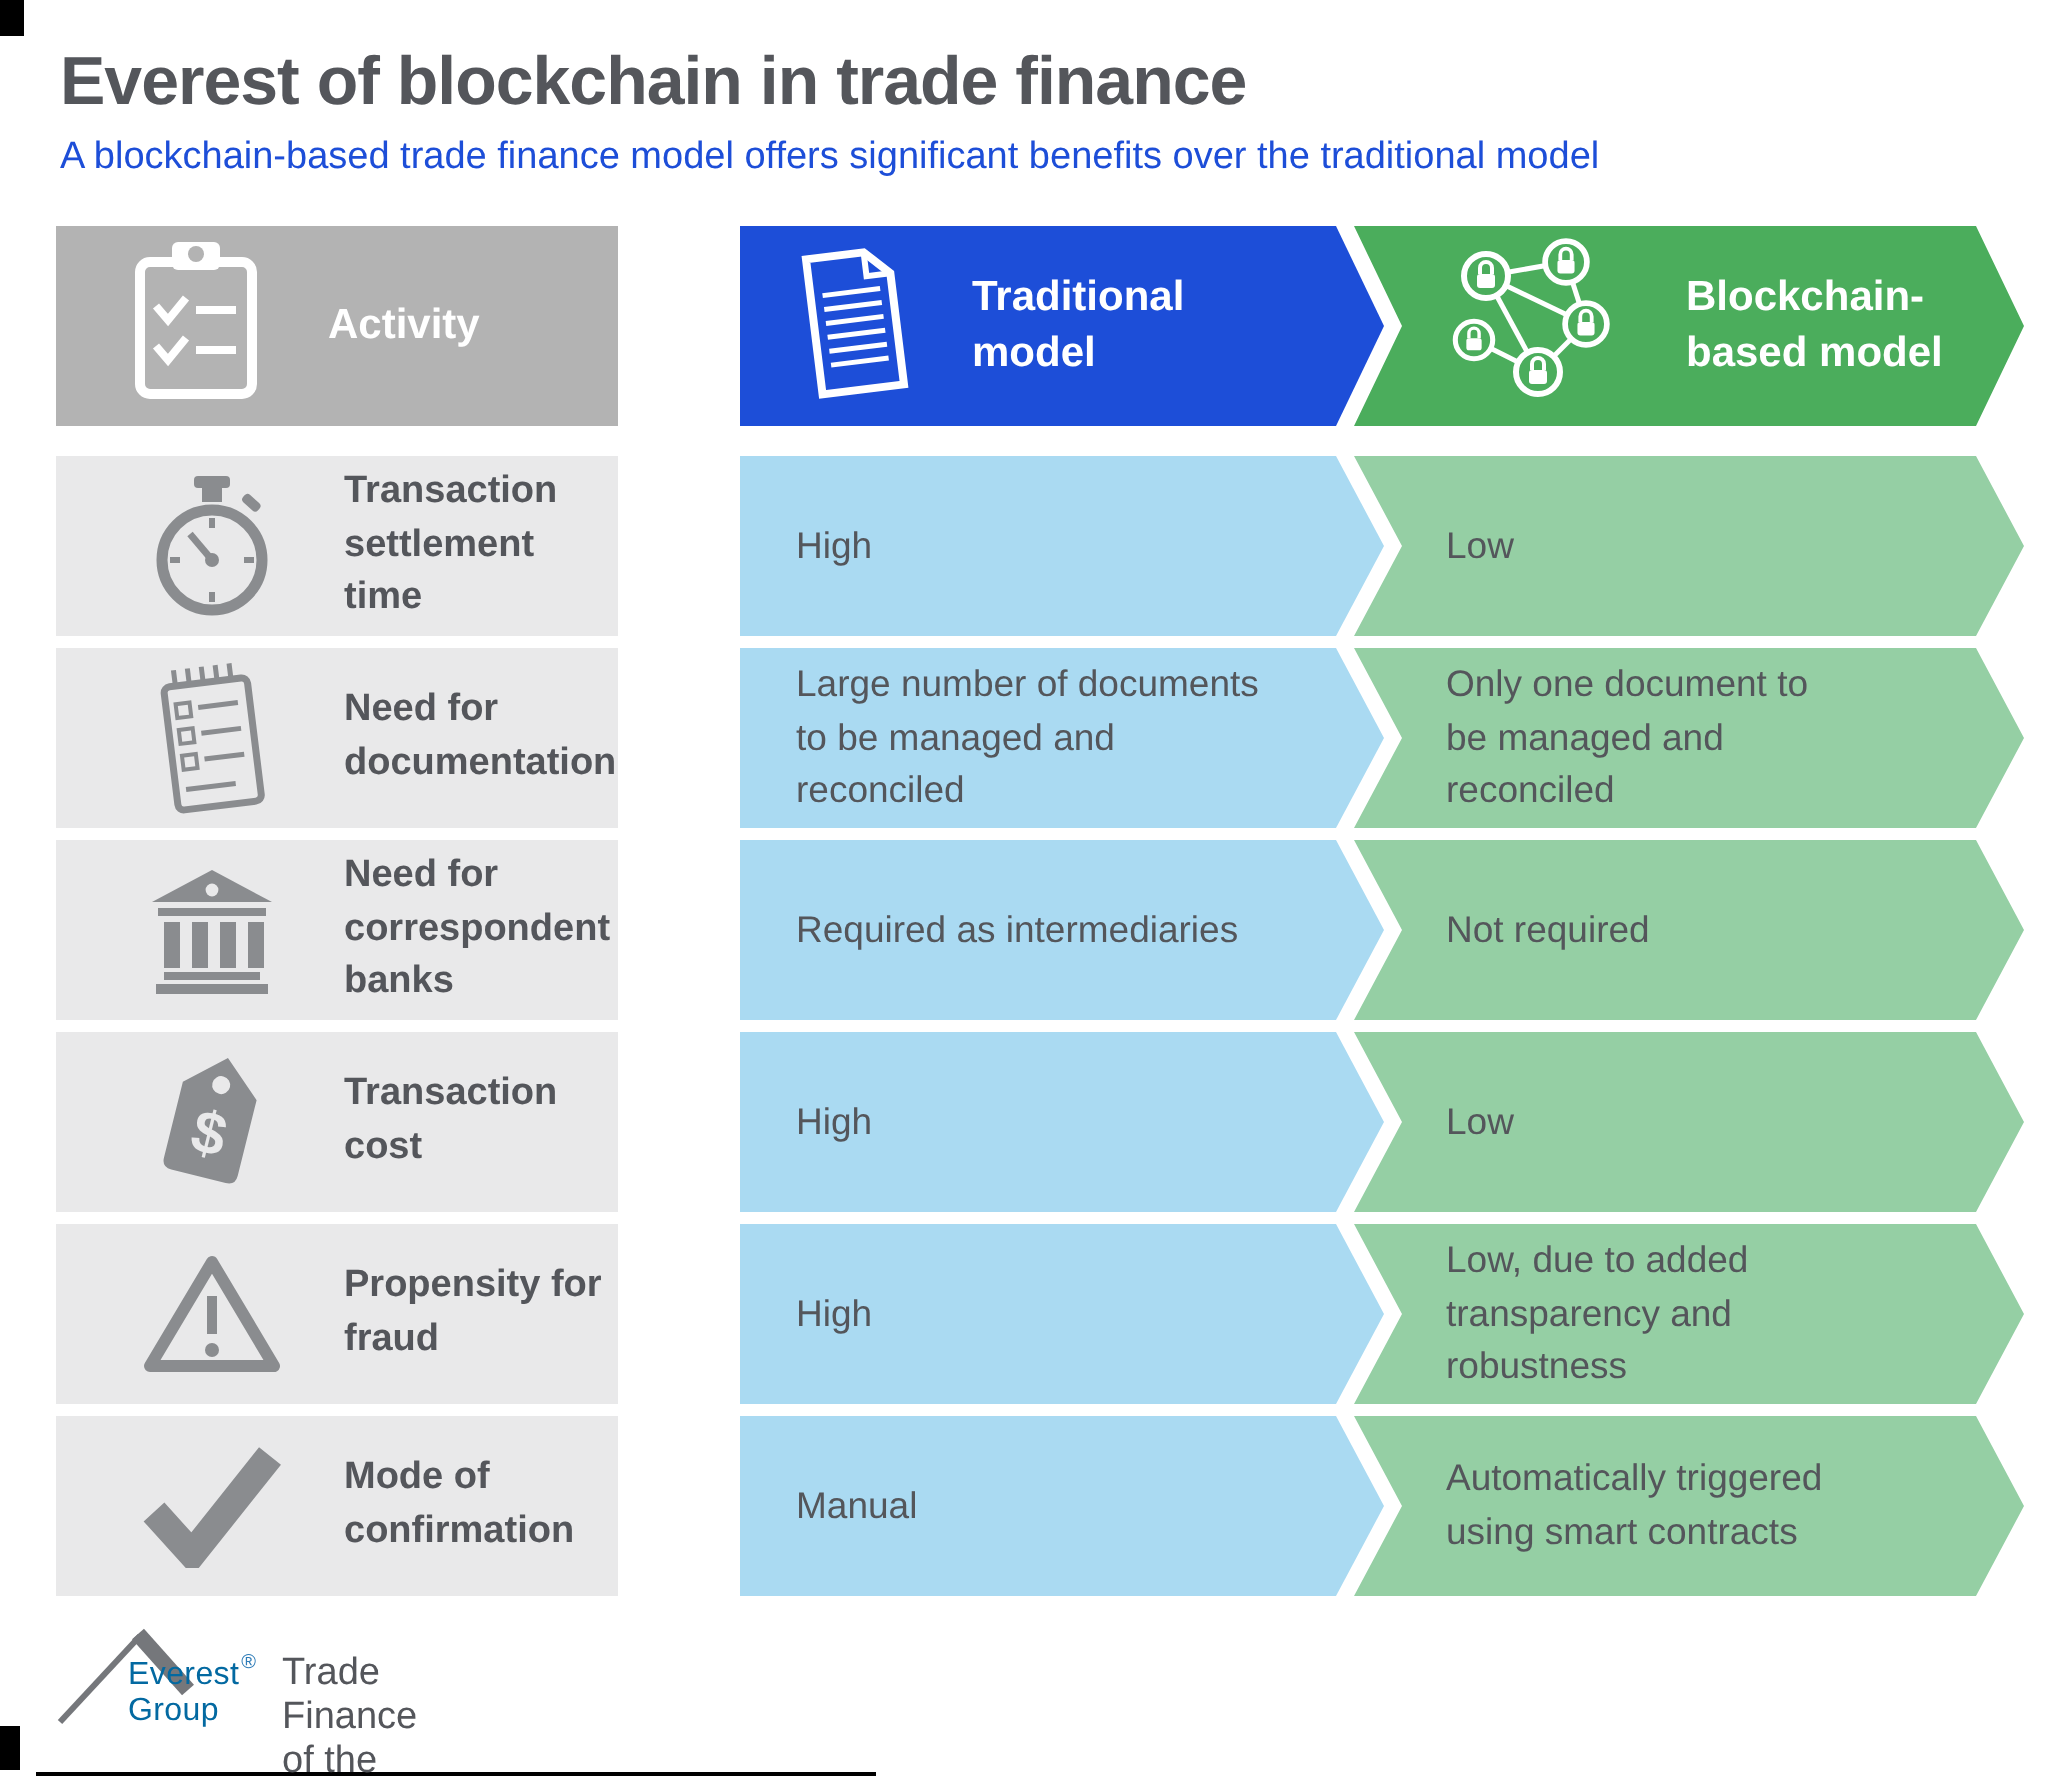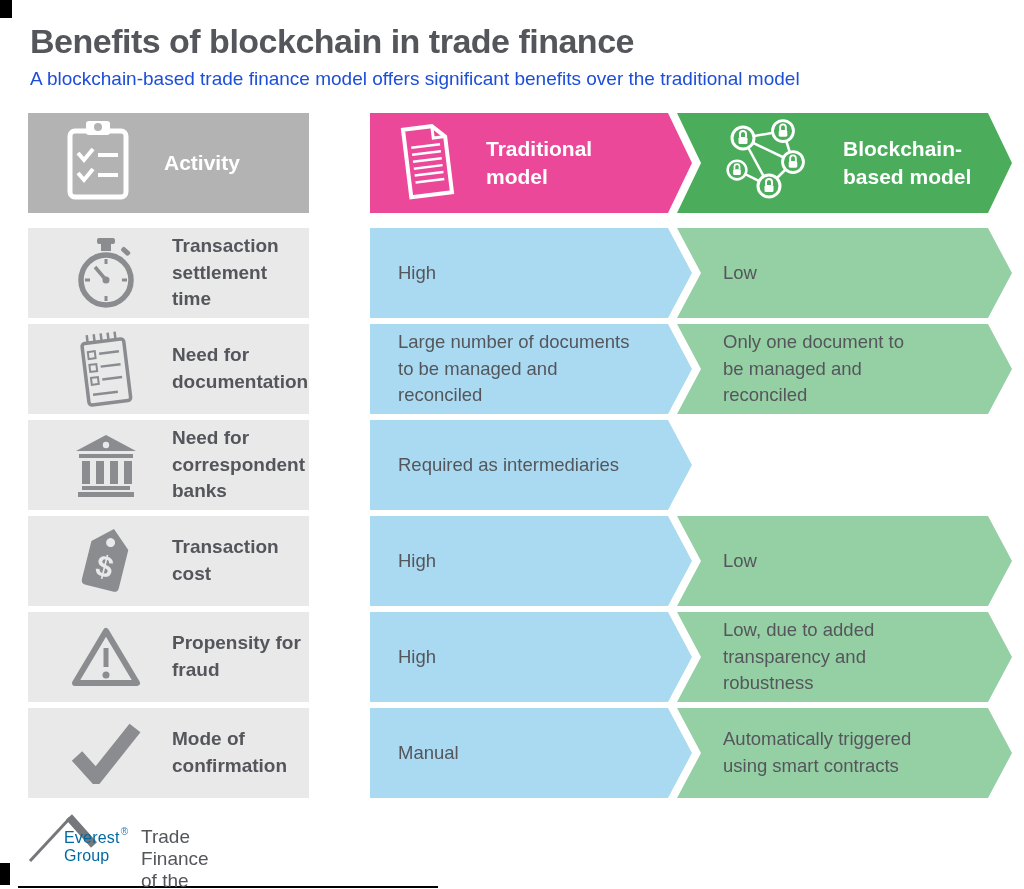--- a/index.html
+++ b/index.html
@@ -22,21 +22,21 @@
 
   .cell { position:absolute; display:flex; align-items:center; box-sizing:border-box;padding-left:12px; }
   .c-act   { left:28px;  width:281px; }
   .c-trad  { left:370px; width:322px; }
   .c-block { left:677px; width:335px; }
   .hdr  { top:113px; height:100px; }
   .tip-right  { clip-path: polygon(0 0, calc(100% - 24px) 0, 100% 50%, calc(100% - 24px) 100%, 0 100%); }
   .notch-left { clip-path: polygon(0 0, calc(100% - 24px) 0, 100% 50%, calc(100% - 24px) 100%, 0 100%, 24px 50%); }
 
   .hdr.c-act   { background:#B3B3B3; padding-left:32px; }
-  .hdr.c-trad  { background:#ec4899; padding-left:22px; }
+  .hdr.c-trad  { background:#1d4ed8; padding-left:22px; }
   .hdr.c-block { background:#4BAD5C; padding-left:28px; }
   .hdr-label {
     color:#ffffff; font-size:21px; font-weight:bold; line-height:1.35;
     white-space:pre-line; margin-left:24px;
   }
   .hdr.c-act .hdr-label { margin-left:28px; }
 
   .row-act   { background:#E9E9EA; }
   .row-trad  { background:#AADAF2; padding:0 26px 0 28px; }
   .row-block { background:#95CFA4; padding:0 36px 0 46px; }
@@ -56,21 +56,21 @@
   .tagline { font-size:19px; color:#54565B; margin-left:13px; }
 </style>
 </head>
 <body>
 
 <div class="page">
   <div class="art-tl"></div>
   <div class="art-bl"></div>
   <div class="art-bline"></div>
 
-  <div class="title">Benefits of blockchain in trade finance</div>
+  <div class="title">Everest of blockchain in trade finance</div>
   <div class="subtitle">A blockchain-based trade finance model offers significant benefits over the traditional model</div>
 
   <div class="cell hdr c-act">
     <span>
       <svg width="76" height="84" viewBox="0 0 76 84">
         <rect x="10" y="12" width="56" height="66" rx="5" fill="none" stroke="#fff" stroke-width="5"></rect>
         <rect x="26" y="2" width="24" height="14" rx="3" fill="#fff"></rect>
         <circle cx="38" cy="8" r="4" fill="#B3B3B3"></circle>
         <path d="M18 34 l6 7 l9 -11" stroke="#fff" stroke-width="4" fill="none"></path>
         <line x1="38" y1="36" x2="58" y2="36" stroke="#fff" stroke-width="4"></line>
@@ -203,20 +203,23 @@
         <rect x="4" y="59" width="56" height="5" fill="#8A8C8F"></rect>
       </svg>
     </span>
     <span class="act-label">Need for
 correspondent
 banks</span>
   </div>
   <div class="cell rh c-trad row-trad tip-right" style="top:420px">
     <span class="cell-text">Required as intermediaries</span>
   </div>
+  <div class="cell rh c-block row-block tip-right notch-left" style="top:420px">
+    <span class="cell-text">Not required</span>
+  </div>
 
   <div class="cell rh c-act row-act" style="top:516px">
     <span class="icon-box">
       <svg width="66" height="72" viewBox="0 0 66 72">
         <g transform="rotate(14 33 36)">
           <path d="M33 3 L52 20 L52 59 Q52 64 47 64 L19 64 Q14 64 14 59 L14 20 Z" fill="#8A8C8F"></path>
           <circle cx="33" cy="17" r="4.5" fill="#E9E9EA"></circle>
           <text x="33" y="52" font-size="30" font-weight="bold" fill="#E9E9EA" text-anchor="middle" font-family="Liberation Sans, sans-serif">$</text>
         </g>
       </svg>

